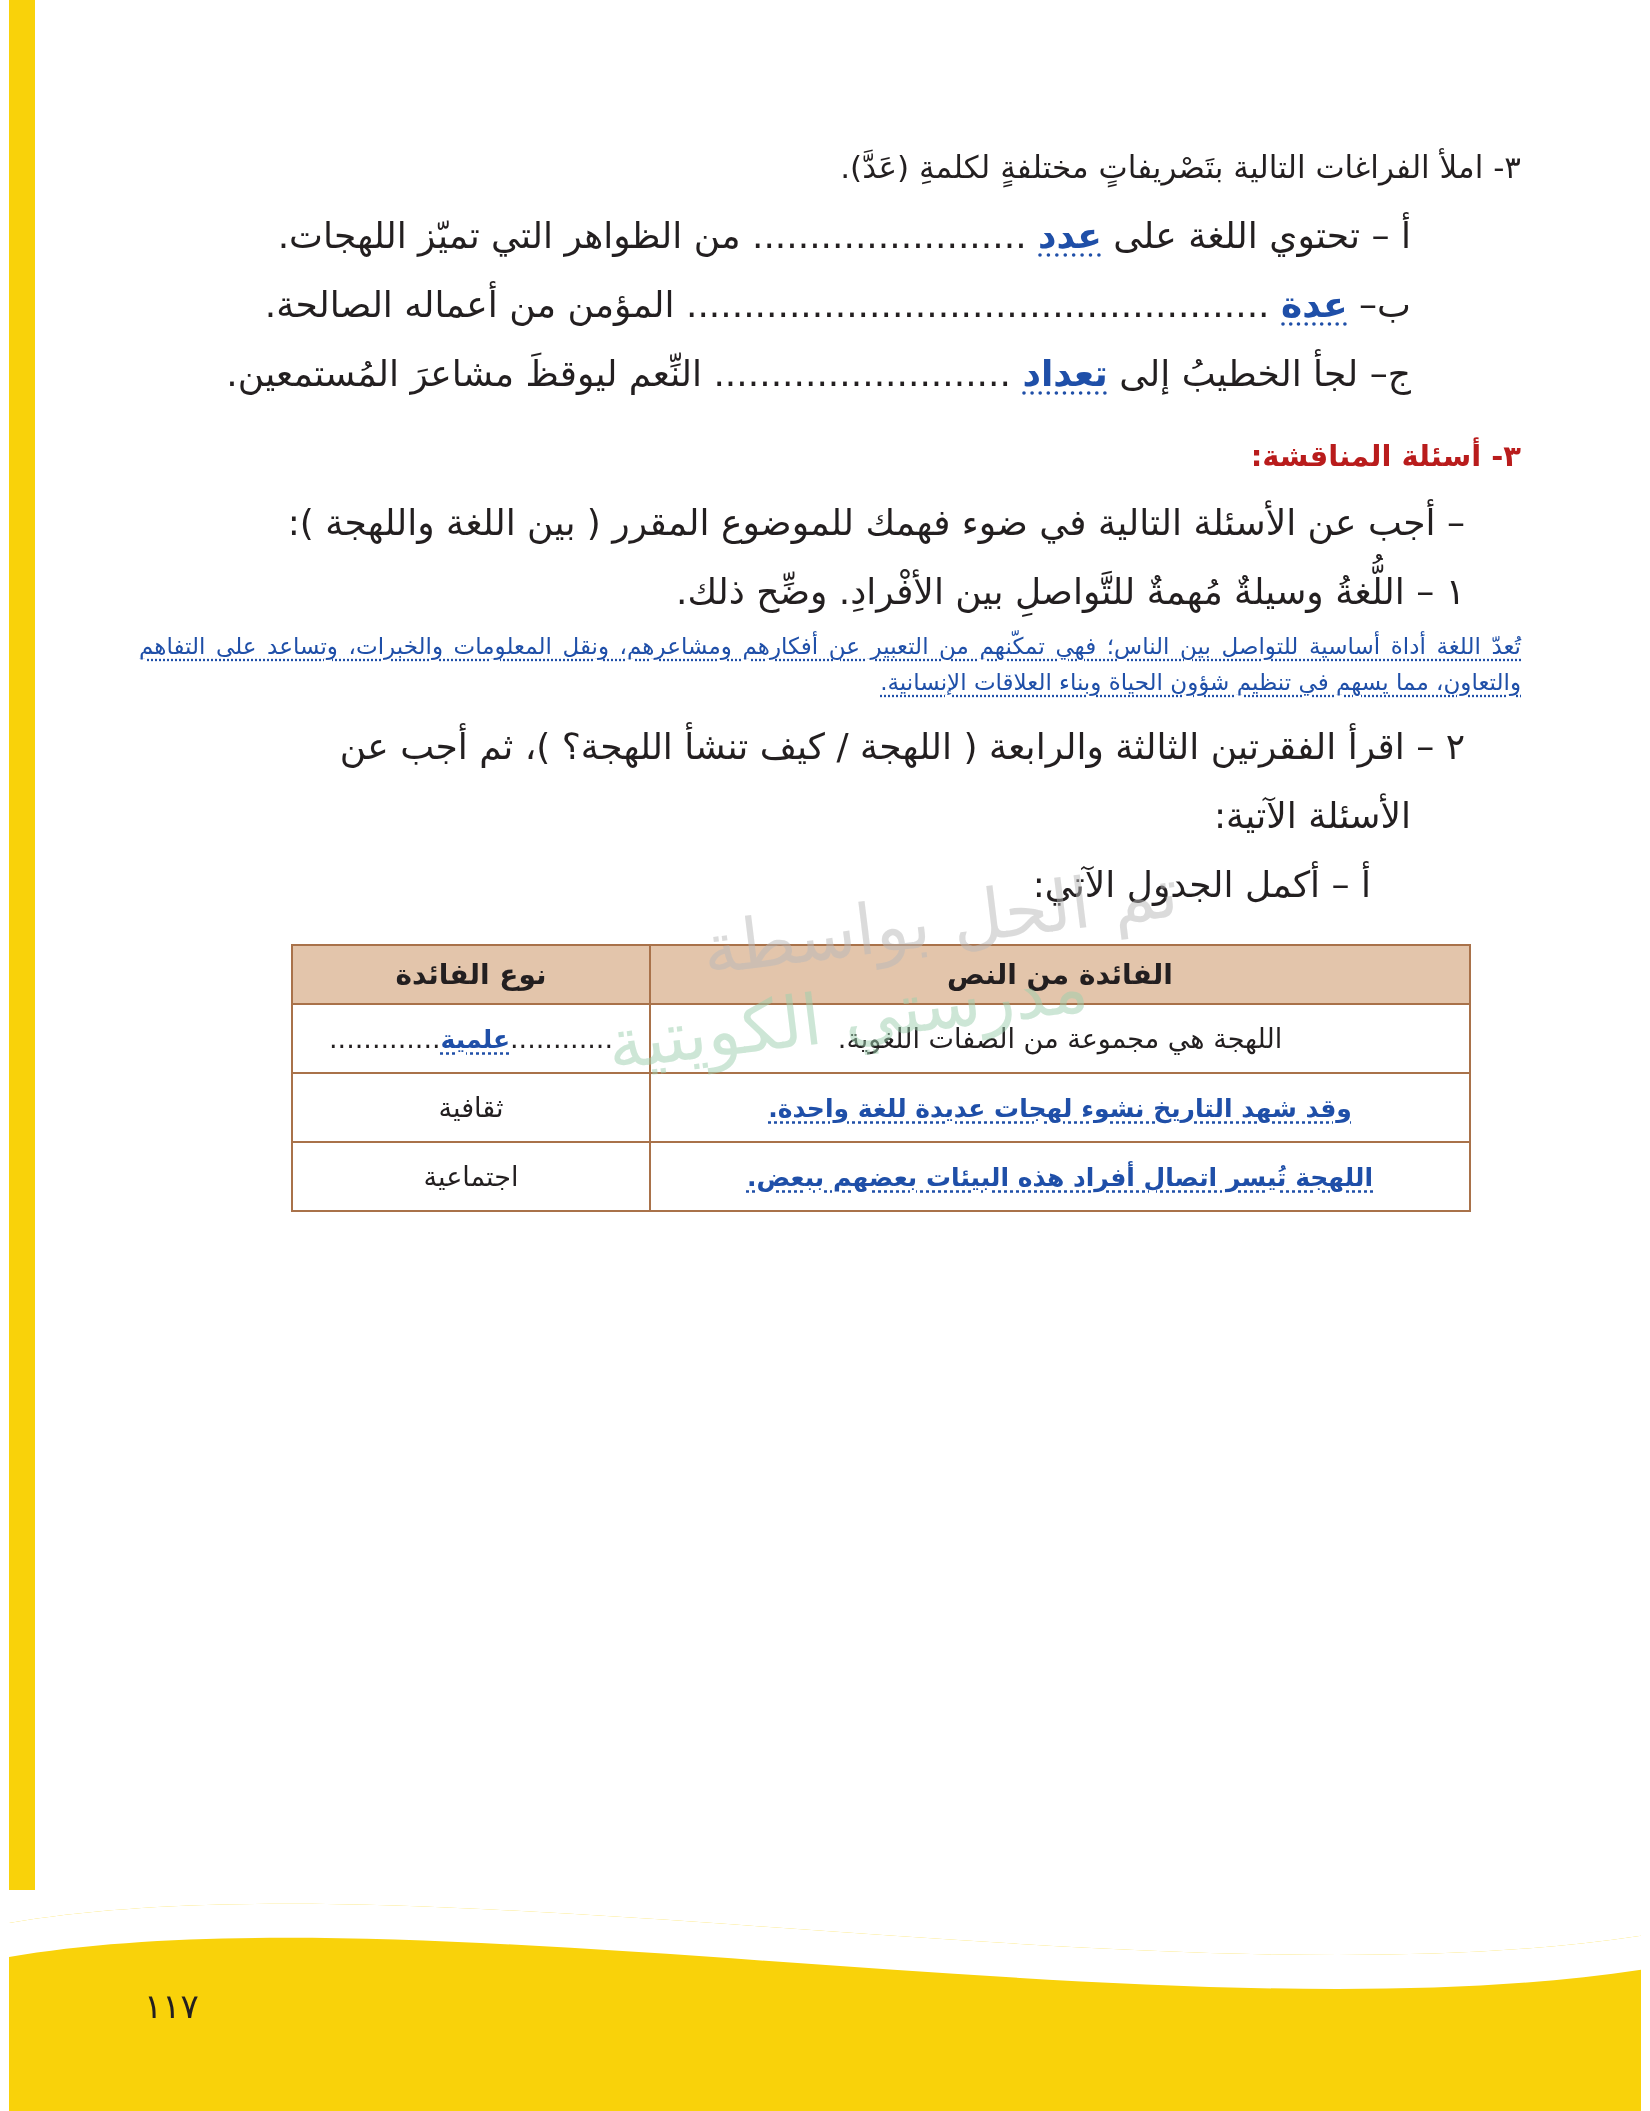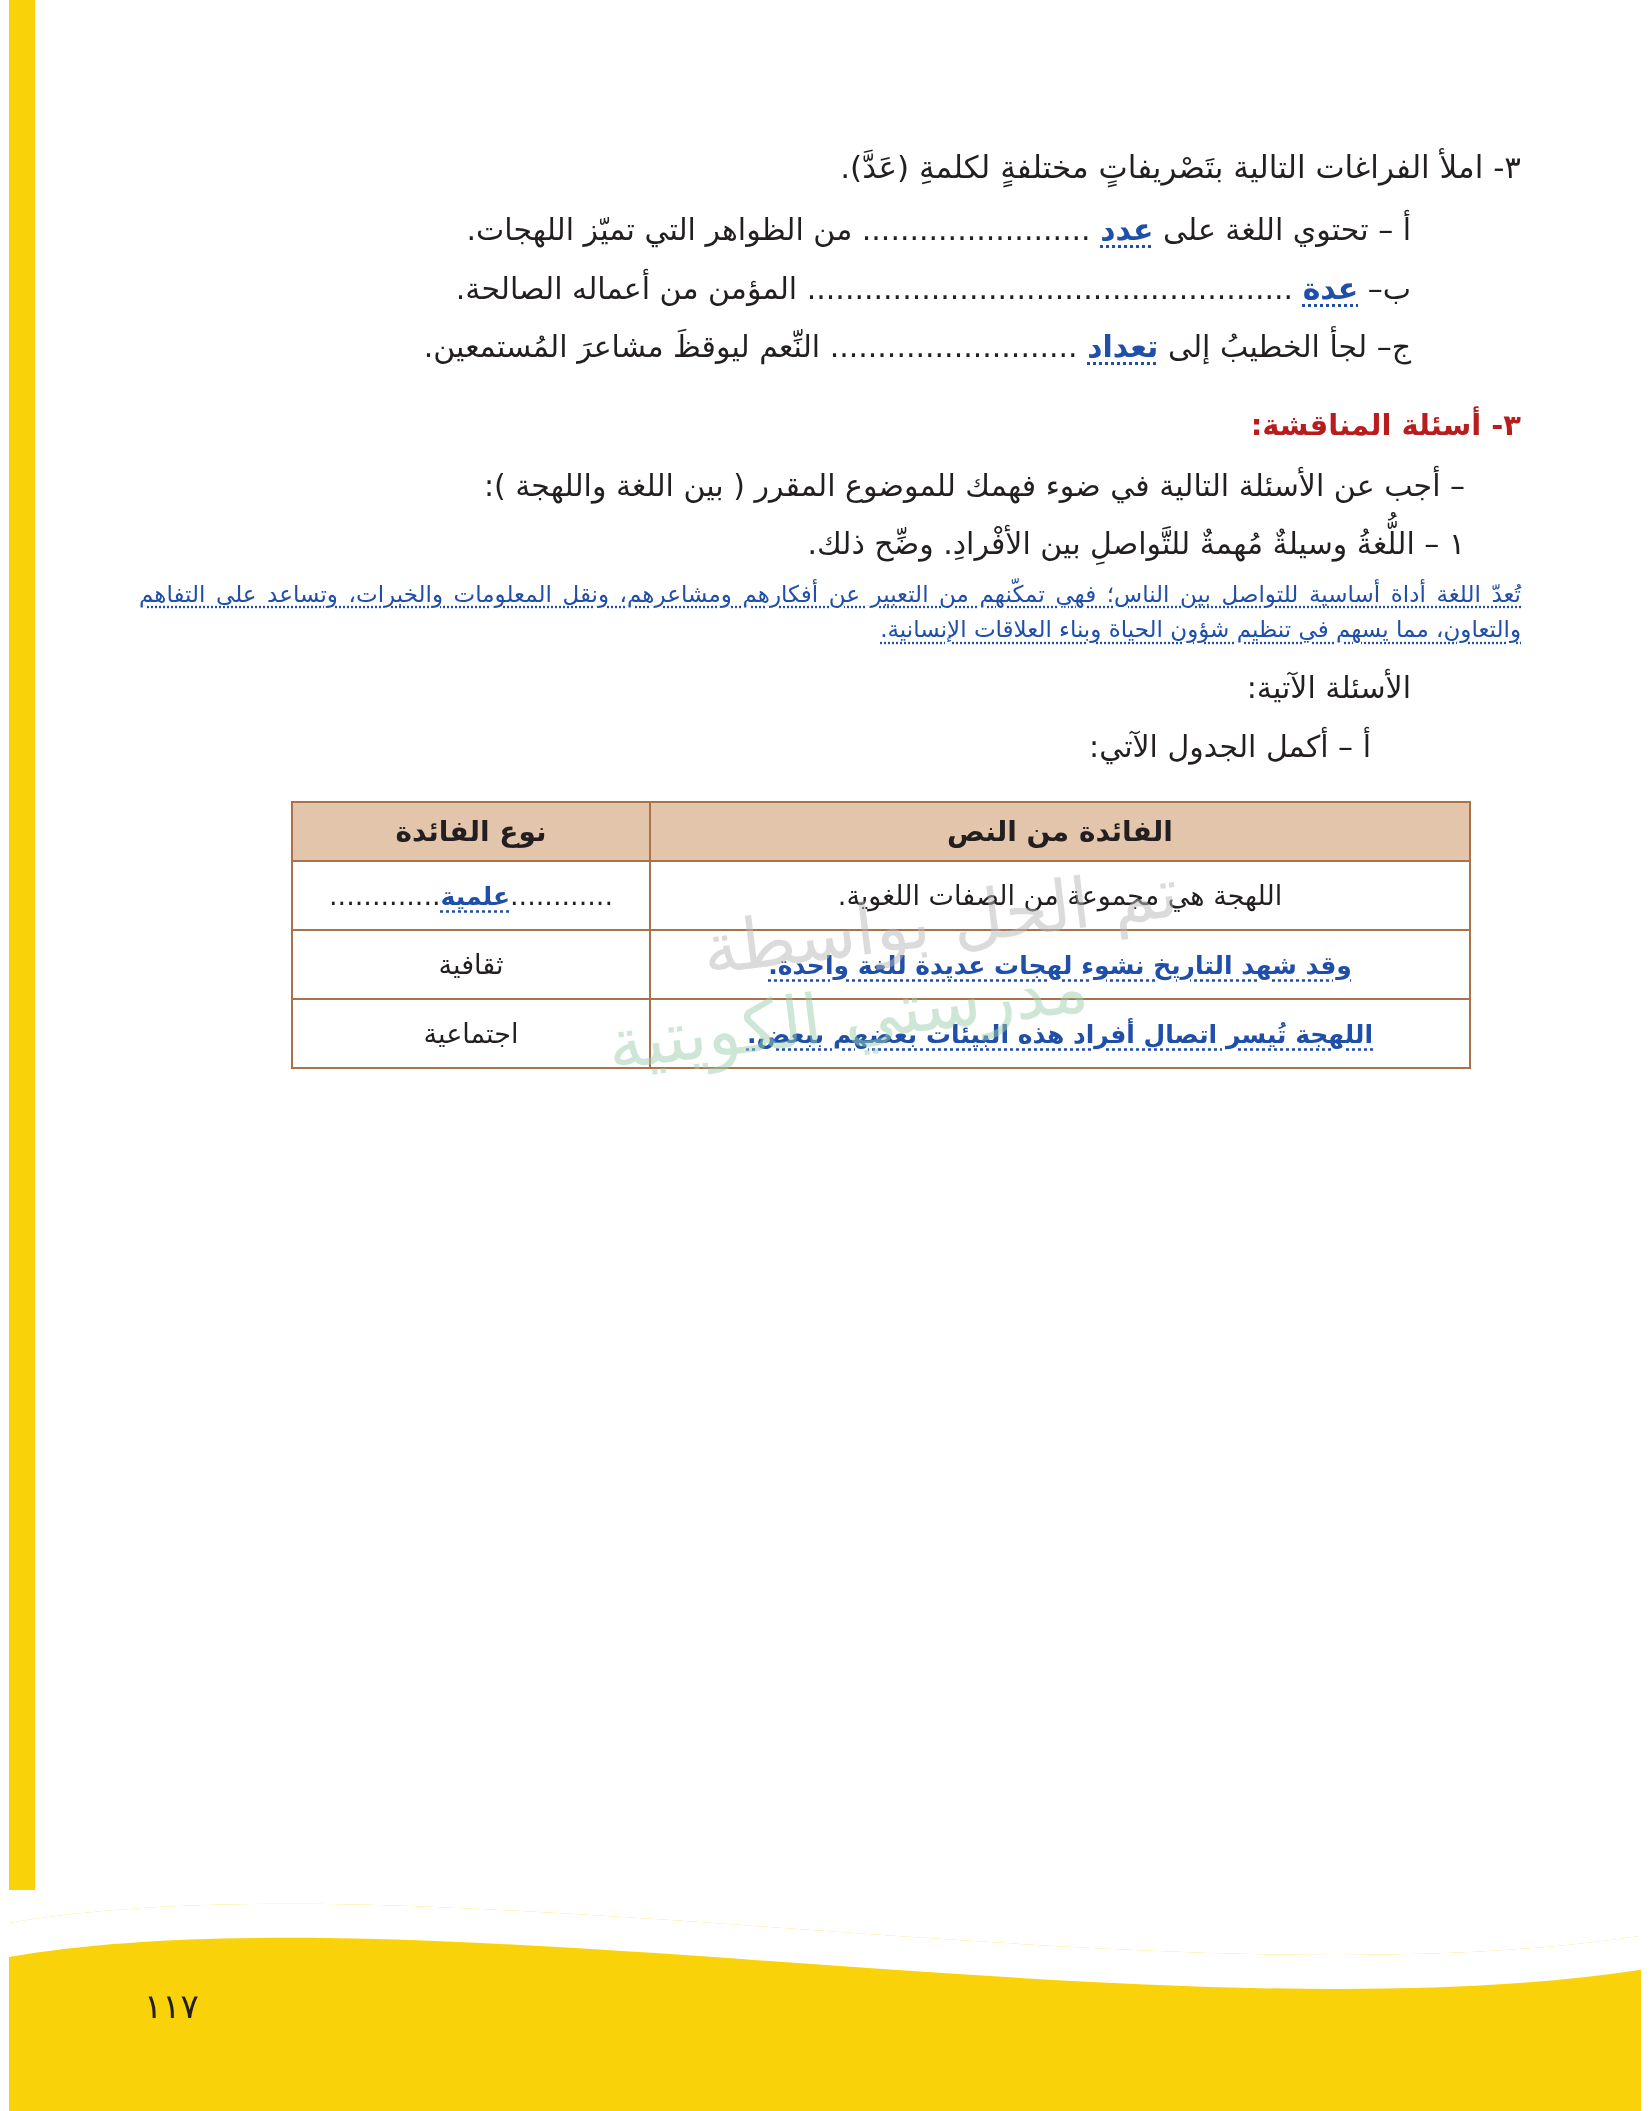--- a/index.html
+++ b/index.html
@@ -51,21 +51,21 @@
   .content {
     position: absolute;
     top: 140px;
     right: 120px;
     left: 130px;
     direction: rtl;
     text-align: right;
   }
 
   .line {
-    font-size: 30px;
+    font-size: 36px;
     line-height: 1.75;
     margin: 0 0 6px 0;
     color: #231f20;
   }
   .q-main {
     font-size: 31px;
     margin-bottom: 10px;
   }
   .indent-1 { padding-right: 56px; }
   .indent-2 { padding-right: 110px; }
@@ -208,20 +208,24 @@
 
     <p class="line indent-1">– أجب عن الأسئلة التالية في ضوء فهمك للموضوع المقرر ( بين اللغة واللهجة ):</p>
 
     <p class="line indent-1">
       <span>١ –</span>
       <span>اللُّغةُ وسيلةٌ مُهمةٌ للتَّواصلِ بين الأفْرادِ. وضِّح ذلك.</span>
     </p>
 
     <p class="handwrite">تُعدّ اللغة أداة أساسية للتواصل بين الناس؛ فهي تمكّنهم من التعبير عن أفكارهم ومشاعرهم، ونقل المعلومات والخبرات، وتساعد على التفاهم والتعاون، مما يسهم في تنظيم شؤون الحياة وبناء العلاقات الإنسانية.</p>
 
+    <p class="line indent-1">
+      <span>٢ –</span>
+      <span>اقرأ الفقرتين الثالثة والرابعة ( اللهجة /  كيف تنشأ اللهجة؟ )، ثم أجب عن</span>
+    </p>
     <p class="line indent-2">الأسئلة الآتية:</p>
 
     <p class="line indent-3">أ  –  أكمل الجدول الآتي:</p>
 
     <table class="fawaed">
       <thead>
         <tr>
           <th>الفائدة من النص</th>
           <th class="type-col">نوع الفائدة</th>
         </tr>

